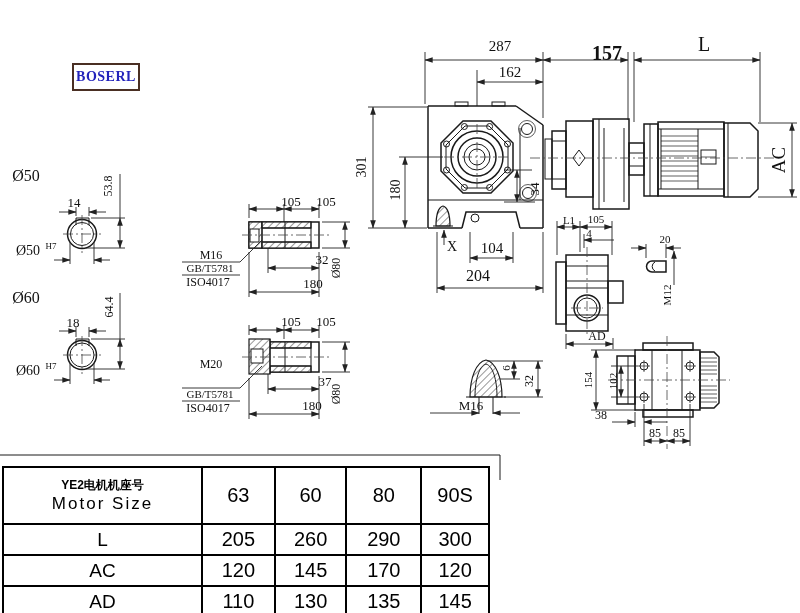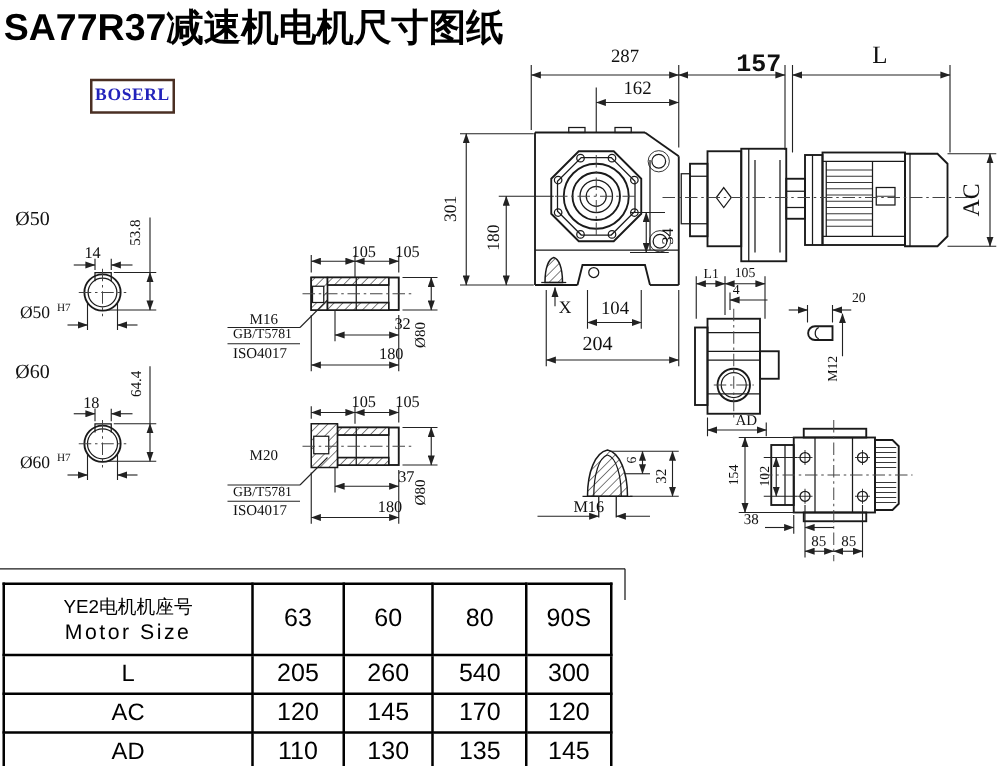--- a/index.html
+++ b/index.html
@@ -15,27 +15,27 @@
   .tl{fill:none;stroke:#1a1a1a;stroke-width:1px;}
   .t7{fill:none;stroke:#1a1a1a;stroke-width:.7px;}
   .dl{fill:none;stroke:#222;stroke-width:.9px;}
   .cl{fill:none;stroke:#444;stroke-width:.8px;stroke-dasharray:10 3 2 3;}
   .ht{fill:url(#h);stroke:#1a1a1a;stroke-width:1.2px;}
   .wh{fill:#fff;stroke:#1a1a1a;stroke-width:1px;}
   .lb{position:absolute;transform:translate(-50%,-50%);line-height:1;white-space:nowrap;color:#111;}
   .r{transform:translate(-50%,-50%) rotate(-90deg);}
   .f9{font-size:9px;}.f11{font-size:11px;}.f12{font-size:12px;}.f13{font-size:13px;margin-left:25px;}
   .f14{font-size:14px;}.f15{font-size:15px;}.f16{font-size:16px;}.f19{font-size:19px;}.f20{font-size:20px;}
-  .bold-sans{font-family:Liberation Mono, monospace;font-weight:700;}
+  .bold-sans{font-family:Liberation Serif, serif;font-weight:700;}
   #spec-table{position:absolute;left:2px;top:466px;width:488px;border-collapse:collapse;
         font-family:"Liberation Sans",sans-serif;color:#000;}
   #spec-table td{border:2px solid #000;text-align:center;vertical-align:middle;padding:0;}
   #spec-table .num{font-size:20px;height:29px;}
   #spec-table .hcell{height:55px;}
-  .hcn{font-size:15px;line-height:1.4;}
+  .hcn{font-size:12px;line-height:1.4;font-weight:bold;}
   .hen{font-size:17px;letter-spacing:2px;line-height:1.2;}
   .rowlab{font-size:19px;}
 </style>
 </head>
 <body>
 
 <div id="root">
 
   <svg width="800" height="613" viewBox="0 0 800 613">
     <defs>
@@ -354,21 +354,20 @@
       <line class="dl" x1="644" y1="441" x2="667" y2="441" marker-start="url(#arr)" marker-end="url(#arr)"></line>
       <line class="dl" x1="667" y1="441" x2="690" y2="441" marker-start="url(#arr)" marker-end="url(#arr)"></line>
     </g>
 
     <g>
       <line class="tl" x1="0" y1="455" x2="500" y2="455"></line>
       <line class="tl" x1="500" y1="455" x2="500" y2="480"></line>
     </g>
   </svg>
 
-  <div id="page-title">SA77R37减速机电机尺寸图纸</div>
   <div id="logo">
     <span>BOSERL</span>
   </div>
 
   <span class="lb f15" style="left:500px;top:46px">287</span>
   <span class="lb f15" style="left:510px;top:72px">162</span>
   <span class="lb f20 bold-sans" style="left:607px;top:53px">157</span>
   <span class="lb f20" style="left:704px;top:44px">L</span>
   <span class="lb r f19" style="left:778px;top:160px">AC</span>
   <span class="lb r f14" style="left:362px;top:167px">301</span>
@@ -409,21 +408,21 @@
   <span class="lb r f12" style="left:336px;top:394px">Ø80</span>
 
   <span class="lb r f11" style="left:506px;top:368px">6</span>
   <span class="lb r f12" style="left:529px;top:381px">32</span>
   <span class="lb f13" style="left:446px;top:405px">M16</span>
 
   <span class="lb f11" style="left:569px;top:220px">L1</span>
   <span class="lb f11" style="left:596px;top:219px">105</span>
   <span class="lb f11" style="left:589px;top:233px">4</span>
   <span class="lb f12" style="left:597px;top:336px">AD</span>
-  <span class="lb f11" style="left:687px;top:239px">20</span>
+  <span class="lb f11" style="left:665px;top:239px">20</span>
   <span class="lb r f11" style="left:667px;top:295px">M12</span>
 
   <span class="lb r f11" style="left:588px;top:380px">154</span>
   <span class="lb r f11" style="left:613px;top:381px">102</span>
   <span class="lb f12" style="left:601px;top:415px">38</span>
   <span class="lb f12" style="left:655px;top:433px">85</span>
   <span class="lb f12" style="left:679px;top:433px">85</span>
 
   <table id="spec-table">
     <colgroup>
@@ -441,21 +440,21 @@
       </td>
       <td class="num">63</td>
       <td class="num">60</td>
       <td class="num">80</td>
       <td class="num">90S</td>
     </tr>
     <tr>
       <td class="rowlab">L</td>
       <td class="num">205</td>
       <td class="num">260</td>
-      <td class="num">540</td>
+      <td class="num">290</td>
       <td class="num">300</td>
     </tr>
     <tr>
       <td class="rowlab">AC</td>
       <td class="num">120</td>
       <td class="num">145</td>
       <td class="num">170</td>
       <td class="num">120</td>
     </tr>
     <tr>

